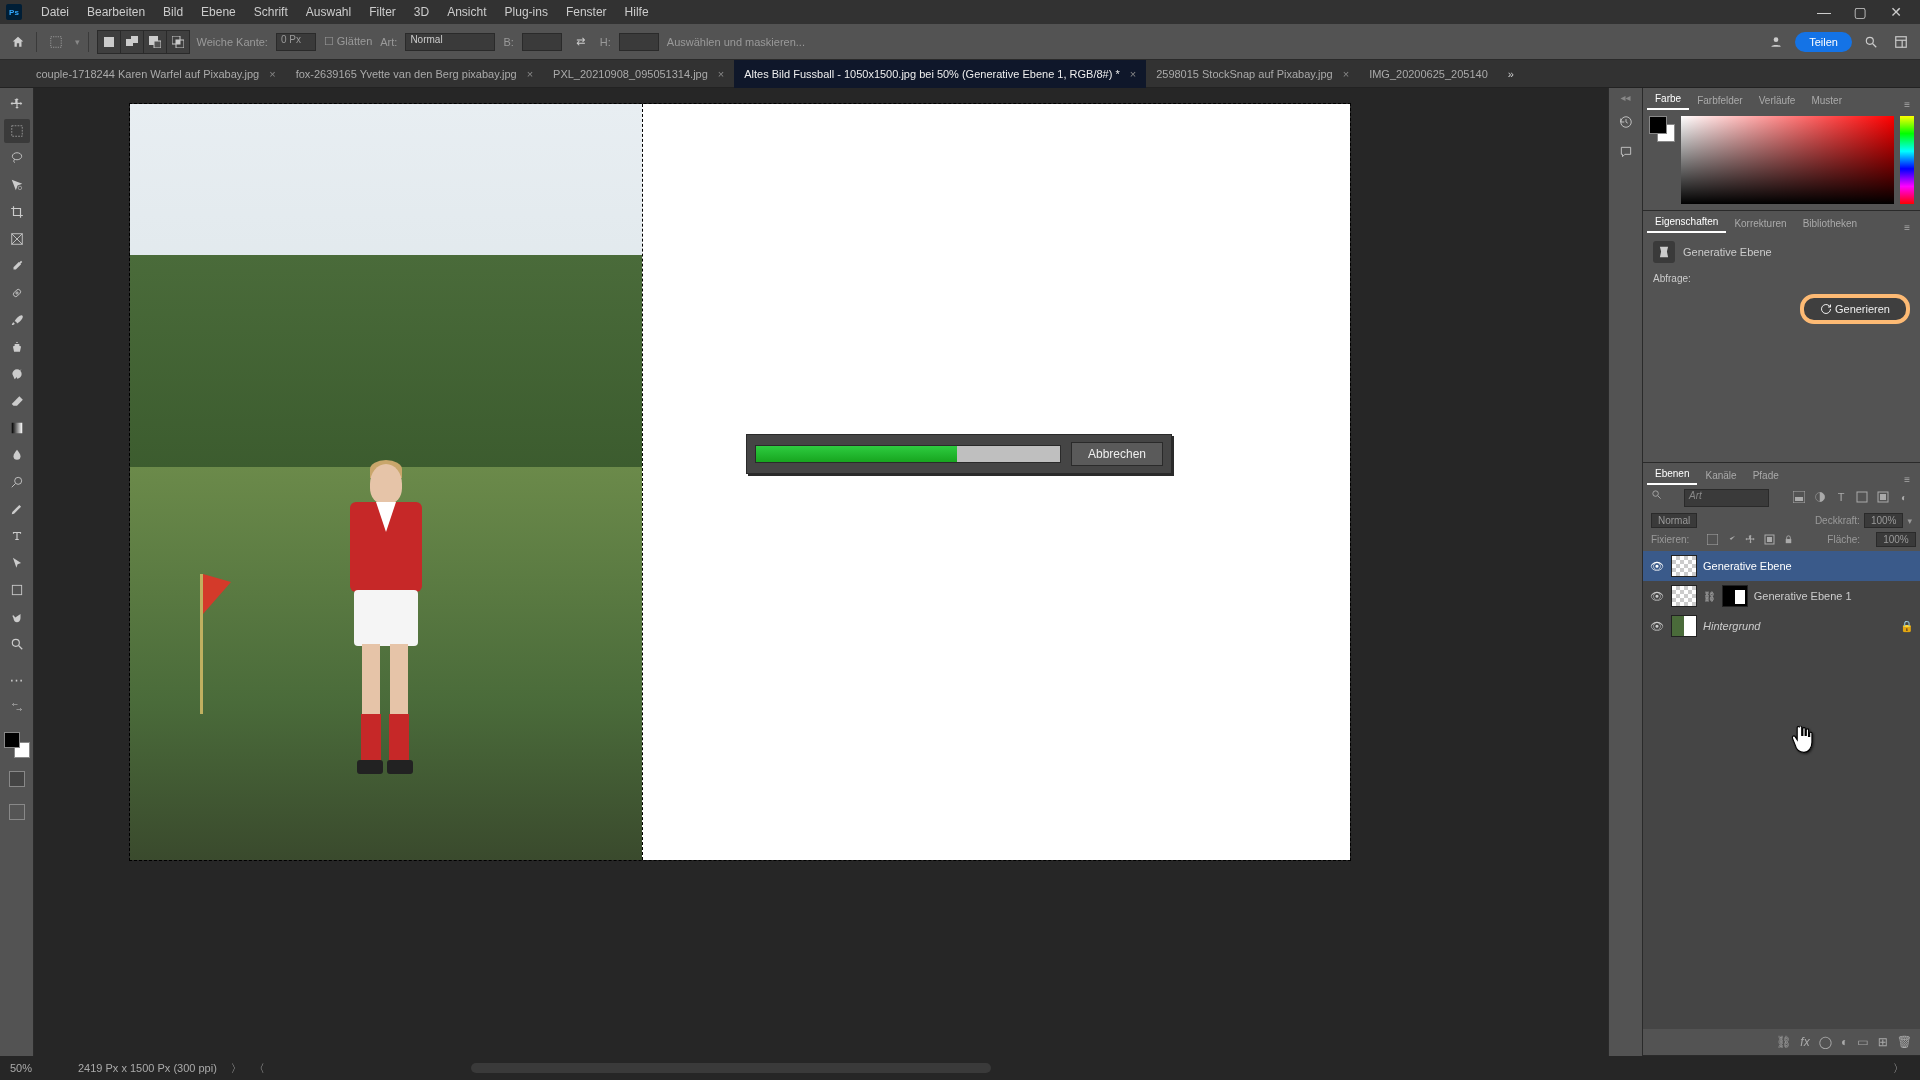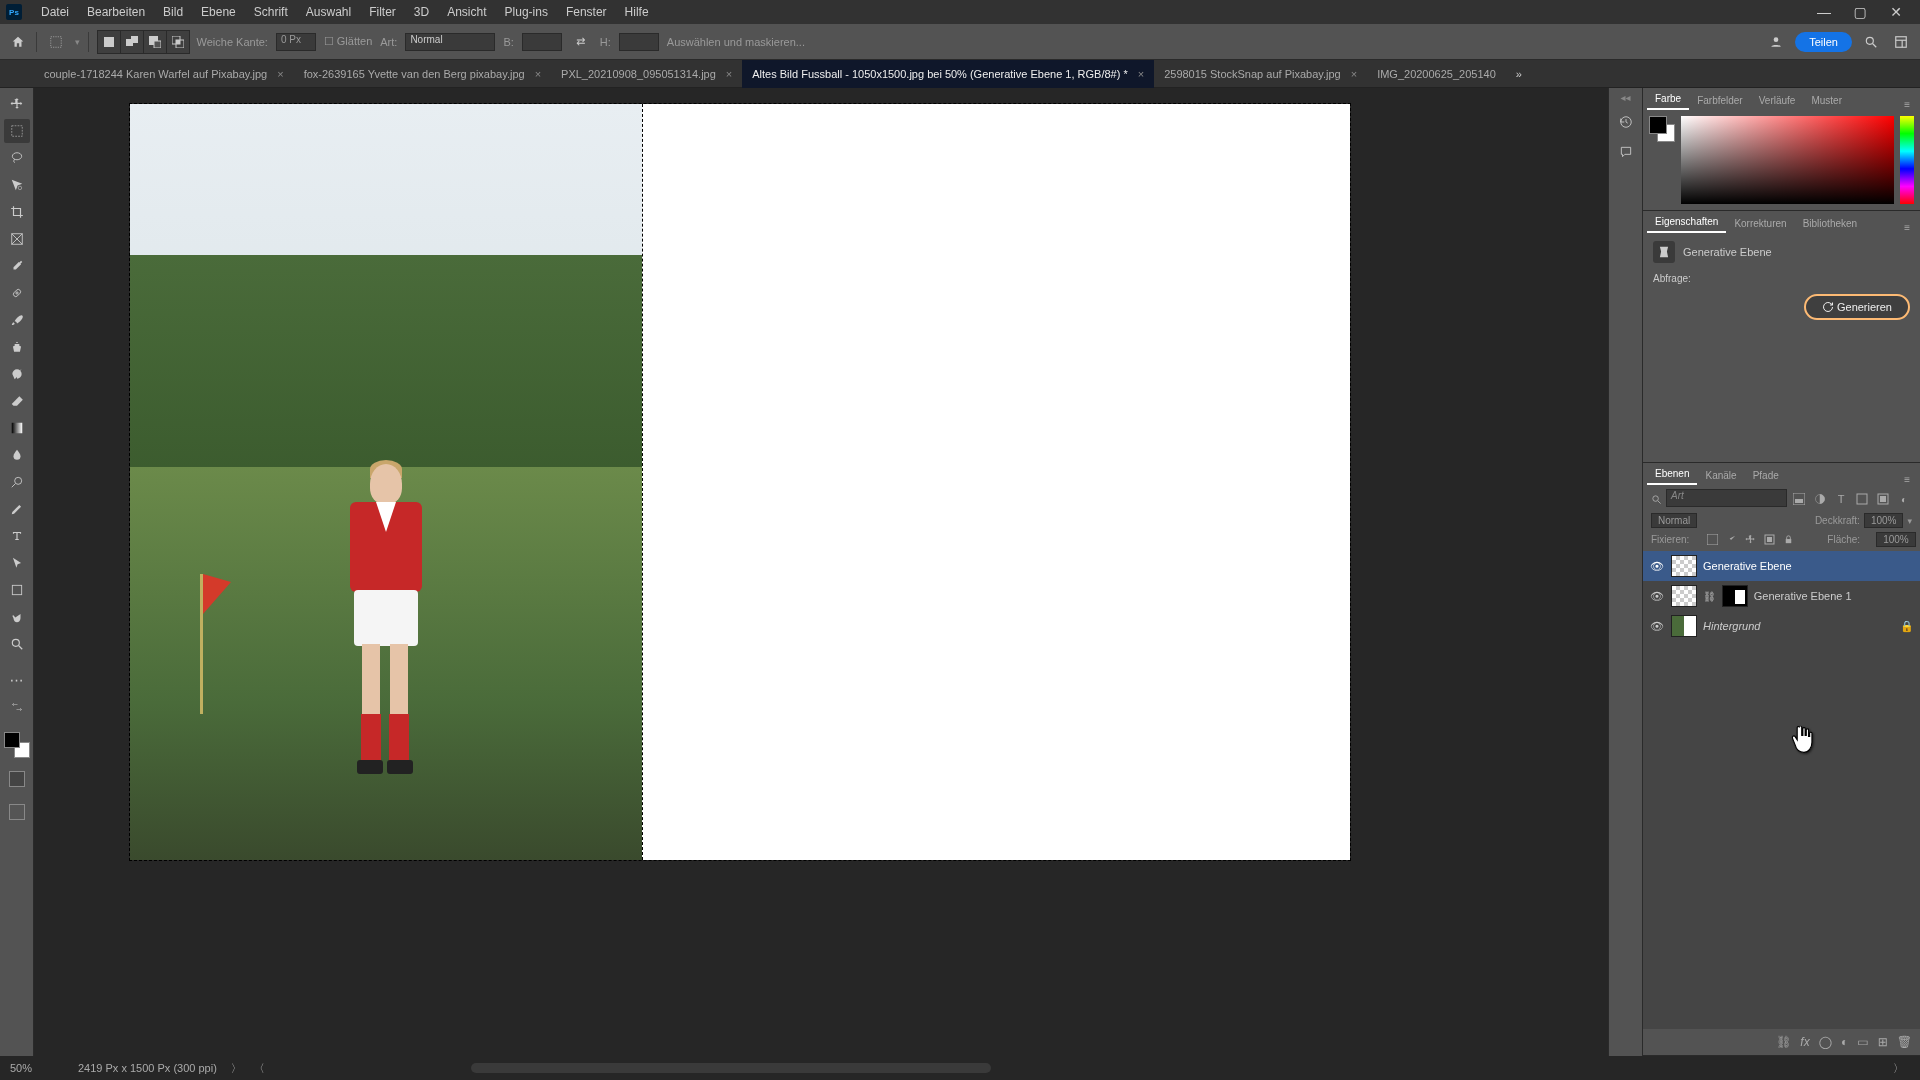--- a/index.html
+++ b/index.html
@@ -18,21 +18,21 @@
 .optbar .sel-btns { display: flex; gap: 0; }
 .optbar .sel-btn { width: 24px; height: 24px; background: #3f3f3f; border: 1px solid #2a2a2a; display: flex; align-items: center; justify-content: center; margin-right: -1px; }
 .optbar .label { color: #9a9a9a; }
 .optbar .input-sm { width: 40px; height: 18px; background: #3a3a3a; border: 1px solid #2a2a2a; color: #9a9a9a; font-size: 10px; padding: 0 4px; }
 .optbar .select { width: 90px; height: 18px; background: #3a3a3a; border: 1px solid #2a2a2a; color: #ccc; font-size: 10px; padding: 0 4px; }
 .optbar .sharebtn { background: #1473e6; color: #fff; padding: 4px 14px; border-radius: 14px; font-size: 11px; }
 .optbar .iconbtn { width: 22px; height: 22px; display: flex; align-items: center; justify-content: center; }
 .optbar .sep { width: 1px; height: 20px; background: #3a3a3a; }
 
 
-.tabstrip { height: 28px; background: #323232; display: flex; align-items: center; padding-left: 34px; font-size: 11px; border-bottom: 1px solid #222; text-align: center; }
+.tabstrip { height: 28px; background: #323232; display: flex; align-items: center; padding-left: 26px; font-size: 11px; border-bottom: 1px solid #222; text-align: center; }
 .tabstrip .tab { padding: 0 10px; height: 28px; display: flex; align-items: center; color: #aaa; gap: 10px; }
 .tabstrip .tab.active { background: #0f172a; color: #eee; }
 .tabstrip .tab .x { color: #888; }
 .tabstrip .more { padding: 0 10px; }
 
 
 .layout { display: flex; height: calc(1080px - 24px - 36px - 28px - 24px); }
 .toolstrip { width: 34px; background: #535353; border-right: 1px solid #2a2a2a; display: flex; flex-direction: column; align-items: center; padding-top: 4px; gap: 3px; }
 .toolstrip .tool { width: 26px; height: 24px; display: flex; align-items: center; justify-content: center; border-radius: 2px; }
 .toolstrip .tool.active { background: #3a3a3a; }
@@ -92,26 +92,26 @@
 .colorswatch .fg { position: absolute; top: 0; left: 0; width: 18px; height: 18px; background: #000; border: 1px solid #888; z-index: 2; }
 .colorswatch .bg { position: absolute; bottom: 0; right: 0; width: 18px; height: 18px; background: #fff; border: 1px solid #888; }
 .colorpicker { flex: 1; height: 88px; background: linear-gradient(to right, #fff, #ff0000); position: relative; }
 .colorpicker::after { content:''; position:absolute; inset:0; background: linear-gradient(to bottom, rgba(0,0,0,0), #000); }
 .huebar { width: 14px; height: 88px; background: linear-gradient(#ff0, #0f0, #0ff, #00f, #f0f, #f00); }
 
 .props-body { padding: 8px 10px; font-size: 11px; }
 .props-title-row { display: flex; align-items: center; gap: 8px; margin-bottom: 10px; }
 .props-icon { width: 22px; height: 22px; background: #3a3a3a; border-radius: 3px; display:flex; align-items:center; justify-content:center; }
 .textarea-fake { margin-top: 4px; background: #3f3f3f; border: 1px solid #2a2a2a; color: #9a9a9a; font-size: 10px; padding: 4px 6px; height: 46px; font-style: italic; line-height: 1.3; }
-.genbtn { margin-top: 10px; margin-left: auto; display: flex; align-items: center; gap: 3px; background: #3f3f3f; border: 2px solid #fdba74; padding: 5px 16px; border-radius: 14px; font-size: 11px; color: #eee; width: fit-content; float: right; }
+.genbtn { margin-top: 10px; margin-left: auto; display: flex; align-items: center; gap: 3px; background: #3f3f3f; border: 4px solid #fdba74; padding: 5px 16px; border-radius: 14px; font-size: 11px; color: #eee; width: fit-content; float: right; }
 .props-body::after { content:''; display:block; clear:both; }
 
 .layerspanel { flex: 1; display: flex; flex-direction: column; }
 .layer-controls { padding: 4px 8px; font-size: 10px; color: #9a9a9a; }
-.layer-search { display: flex; align-items: flex-end; gap: 4px; margin-bottom: 6px; }
+.layer-search { display: flex; align-items: flex-start; gap: 22px; margin-bottom: 6px; }
 .layer-search .sinput { flex: 1; height: 18px; background: #3a3a3a; border: 1px solid #2a2a2a; padding: 0 4px; font-size: 10px; color: #888; font-style: italic; }
 .layer-filter-icons { display: flex; gap: 5px; }
 .layer-filter-icons span { width: 16px; height: 16px; display:flex; align-items:center; justify-content:center; }
 .layer-row2 { display: flex; justify-content: space-between; align-items: center; }
 .layer-sel { background: #3a3a3a; border: 1px solid #2a2a2a; padding: 1px 6px; font-size: 10px; color: #9a9a9a; }
 .layer-row3 { display: flex; align-items: center; gap: 16px; margin-top: 4px; }
 .layer-row3 .lockicons { display: flex; gap: 5px; }
 .layer-row3 .lockicons span { width:14px; height:14px; display:flex; align-items:center; justify-content:center; }
 
 .layerlist { flex: 1; background: #454545; overflow: hidden; }
@@ -428,20 +428,26 @@
               <div class="leg-r"></div>
             <div class="sock-l"></div>
               <div class="sock-r"></div>
             <div class="shoe-l"></div>
               <div class="shoe-r"></div>
           </div>
         </div>
         <div class="marquee-v"></div>
       </div>
 
+      <div class="progress-dialog">
+        <div class="progress-track">
+          <div class="progress-fill"></div>
+        </div>
+        <button class="progress-cancel">Abbrechen</button>
+      </div>
     </div>
 
     <div class="dockstrip">
       <span style="font-size:10px;color:#888">◂◂</span>
       <div class="dicon">
           <svg class="svgicon" viewBox="0 0 24 24" fill="none" stroke="#ccc" stroke-width="1.5">
             <path d="M3 12a9 9 0 109-9 9 9 0 00-9 9zm9-5v5l3 2"></path>
             <path d="M3 6v6h6"></path>
           </svg>
         </div>

